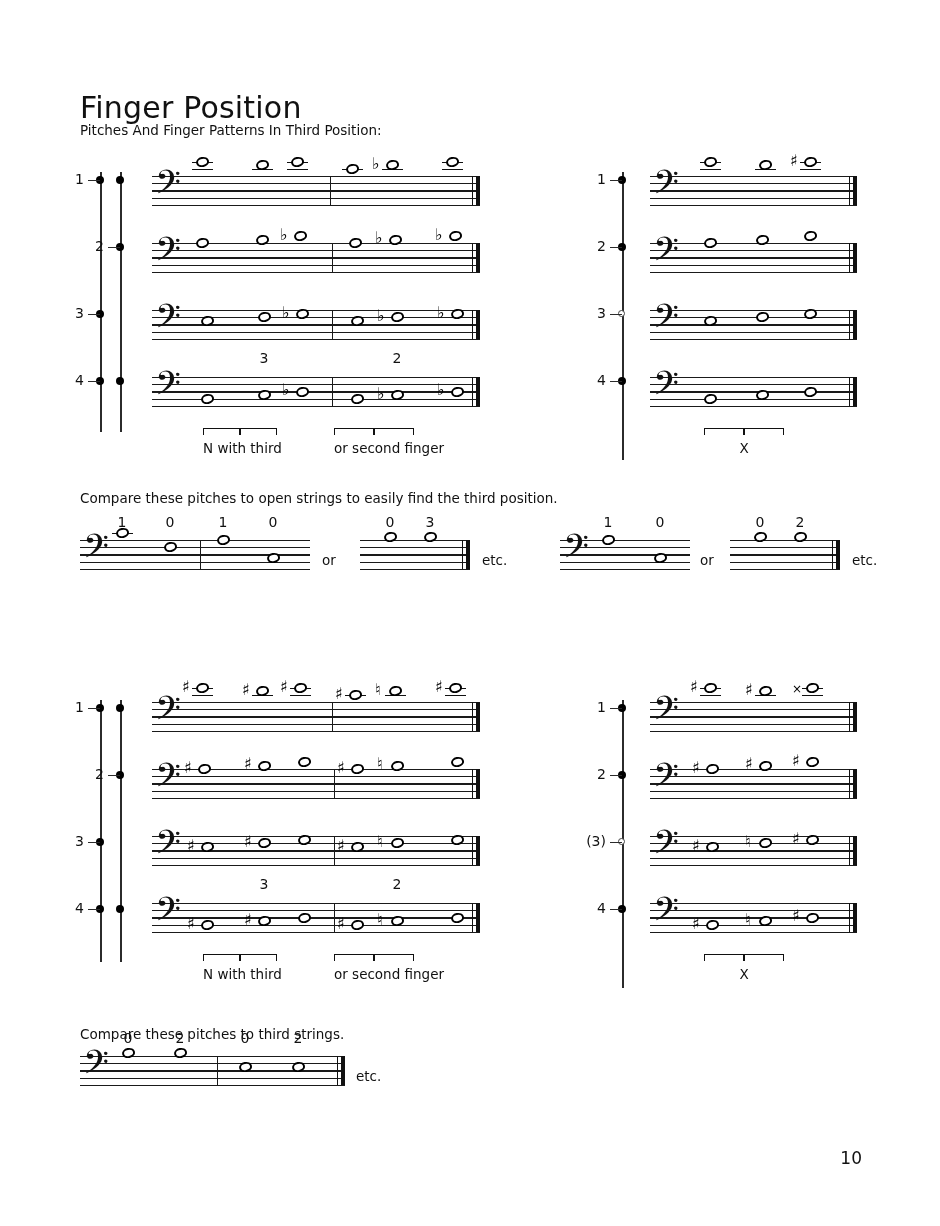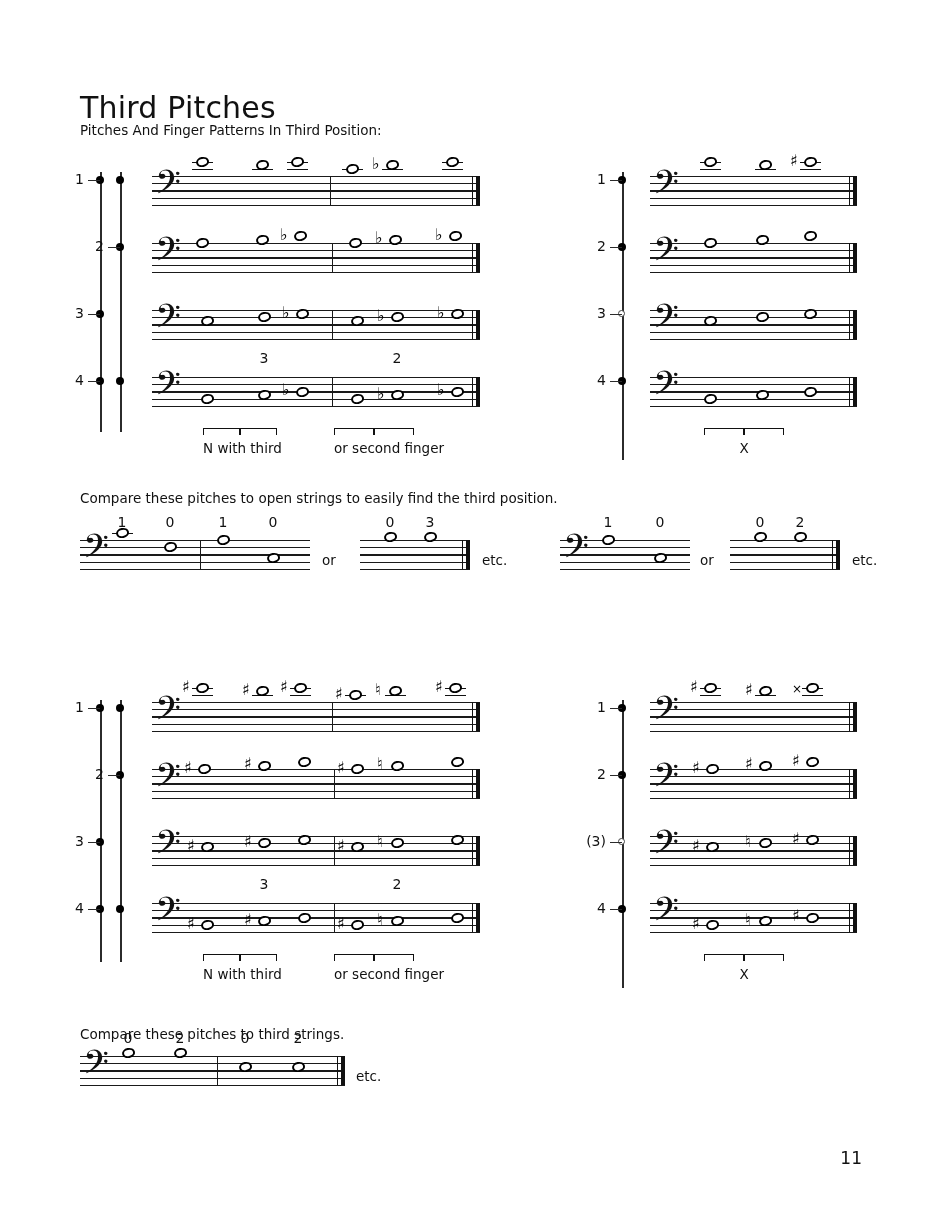--- a/index.html
+++ b/index.html
@@ -177,27 +177,27 @@
     font-size: 13.5px;
     color: #111;
     white-space: nowrap;
   }
 </style>
 </head>
 <body>
 
 <div class="page">
 
-  <h1 id="page-title">Third Pitches</h1>
+  <h1 id="page-title">Finger Position</h1>
 
   <div class="body-text" id="intro-line">Pitches And Finger Patterns In Third Position:</div>
   <div class="body-text" id="compare-line-1">Compare these pitches to open strings to easily find the third position.</div>
   <div class="body-text" id="compare-line-2">Compare these pitches to third strings.</div>
 
-  <div id="page-number">11</div>
+  <div id="page-number">10</div>
 
   <div id="music-layer">
       <div class="fingerchart" style="left: 100px; top: 172px; width: 40px; height: 260px;">
         <div class="fc-string" style="left: 0px; top: 0px; height: 260px;"></div>
         <div class="fc-string" style="left: 20px; top: 0px; height: 260px;"></div>
         <div class="fc-dot" style="left: 0px; top: 8px;"></div>
         <div class="fc-dot" style="left: 20px; top: 8px;"></div>
         <div class="fc-tick" style="top: 8px; left: -12px; width: 12px;"></div>
         <div class="fc-label" style="top: -1px; left: -48px; width: 32px;">1</div>
         <div class="fc-dot" style="left: 20px; top: 75px;"></div>

